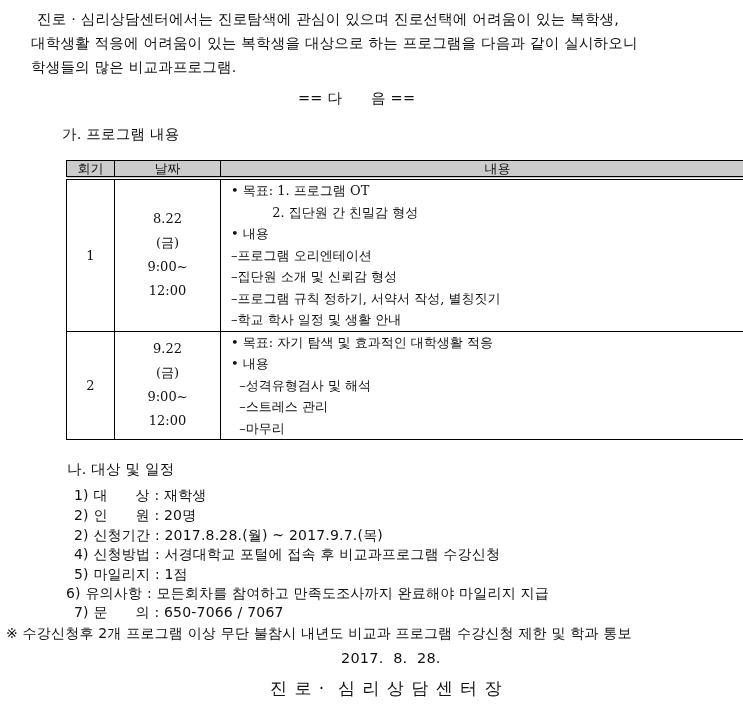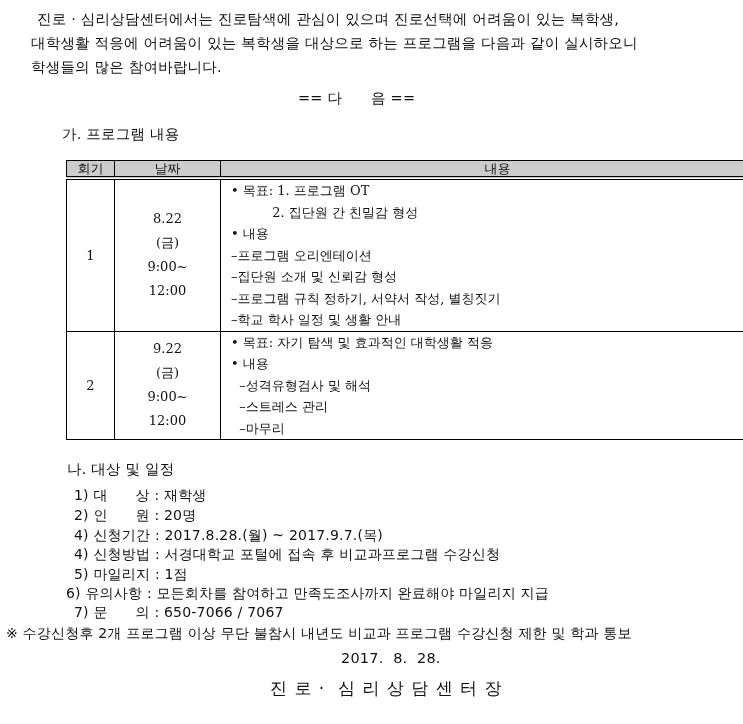--- a/index.html
+++ b/index.html
@@ -18,21 +18,21 @@
   .line { height: 21.5px; line-height: 21.5px; white-space: nowrap; }
   .date-line { line-height: 24px; }
   .item { font-size: 14px; letter-spacing: 0.2px; }
 </style>
 </head>
 <body>
 
 <div>
   <div class="abs intro" style="left:37px; top:10px;">진로 · 심리상담센터에서는  진로탐색에 관심이 있으며 진로선택에 어려움이 있는 복학생,</div>
   <div class="abs intro" style="left:31px; top:34px;">대학생활 적응에 어려움이 있는 복학생을 대상으로 하는 프로그램을 다음과 같이 실시하오니</div>
-  <div class="abs intro" style="left:31px; top:58px;">학생들의 많은 참여바랍니다.</div>
+  <div class="abs intro" style="left:31px; top:58px;">학생들의 많은 비교과프로그램.</div>
 </div>
 
 <div class="abs intro" style="left:298px; top:89px; white-space:pre;">== 다      음 ==</div>
 
 <div class="abs intro" style="left:62px; top:125px;">가. 프로그램 내용</div>
 
 <table class="prog serif">
   <thead>
     <tr>
       <th style="width:47px;">회기</th>
@@ -76,21 +76,21 @@
       </td>
     </tr>
   </tbody>
 </table>
 
 <div class="abs intro" style="left:67px; top:460px;">나. 대상 및 일정</div>
 
 <div>
   <div class="abs item" style="left:74px; top:487px; white-space:pre;"><span>1) 대      상</span> <span>: 재학생</span></div>
   <div class="abs item" style="left:74px; top:507px; white-space:pre;"><span>2) 인      원</span> <span>: 20명</span></div>
-  <div class="abs item" style="left:74px; top:527px; white-space:pre;"><span>4) 신청기간</span> <span>: 2017.8.28.(월) ~ 2017.9.7.(목)</span></div>
+  <div class="abs item" style="left:74px; top:527px; white-space:pre;"><span>2) 신청기간</span> <span>: 2017.8.28.(월) ~ 2017.9.7.(목)</span></div>
   <div class="abs item" style="left:74px; top:546px; white-space:pre;"><span>4) 신청방법</span> <span>: 서경대학교 포털에 접속 후 비교과프로그램 수강신청</span></div>
   <div class="abs item" style="left:74px; top:566px; white-space:pre;"><span>5) 마일리지</span> <span>: 1점</span></div>
   <div class="abs item" style="left:66px; top:585px; white-space:pre;"><span>6) 유의사항</span> <span>: 모든회차를 참여하고 만족도조사까지 완료해야 마일리지 지급</span></div>
   <div class="abs item" style="left:74px; top:604px; white-space:pre;"><span>7) 문      의</span> <span>: 650-7066 / 7067</span></div>
 </div>
 
 <div class="abs notice" style="left:6px; top:625px;">※ 수강신청후 2개 프로그램 이상 무단 불참시 내년도 비교과 프로그램 수강신청 제한 및 학과 통보</div>
 
 <div class="abs intro" style="left:341px; top:650px; white-space:pre;">2017.  8.  28.</div>
 

